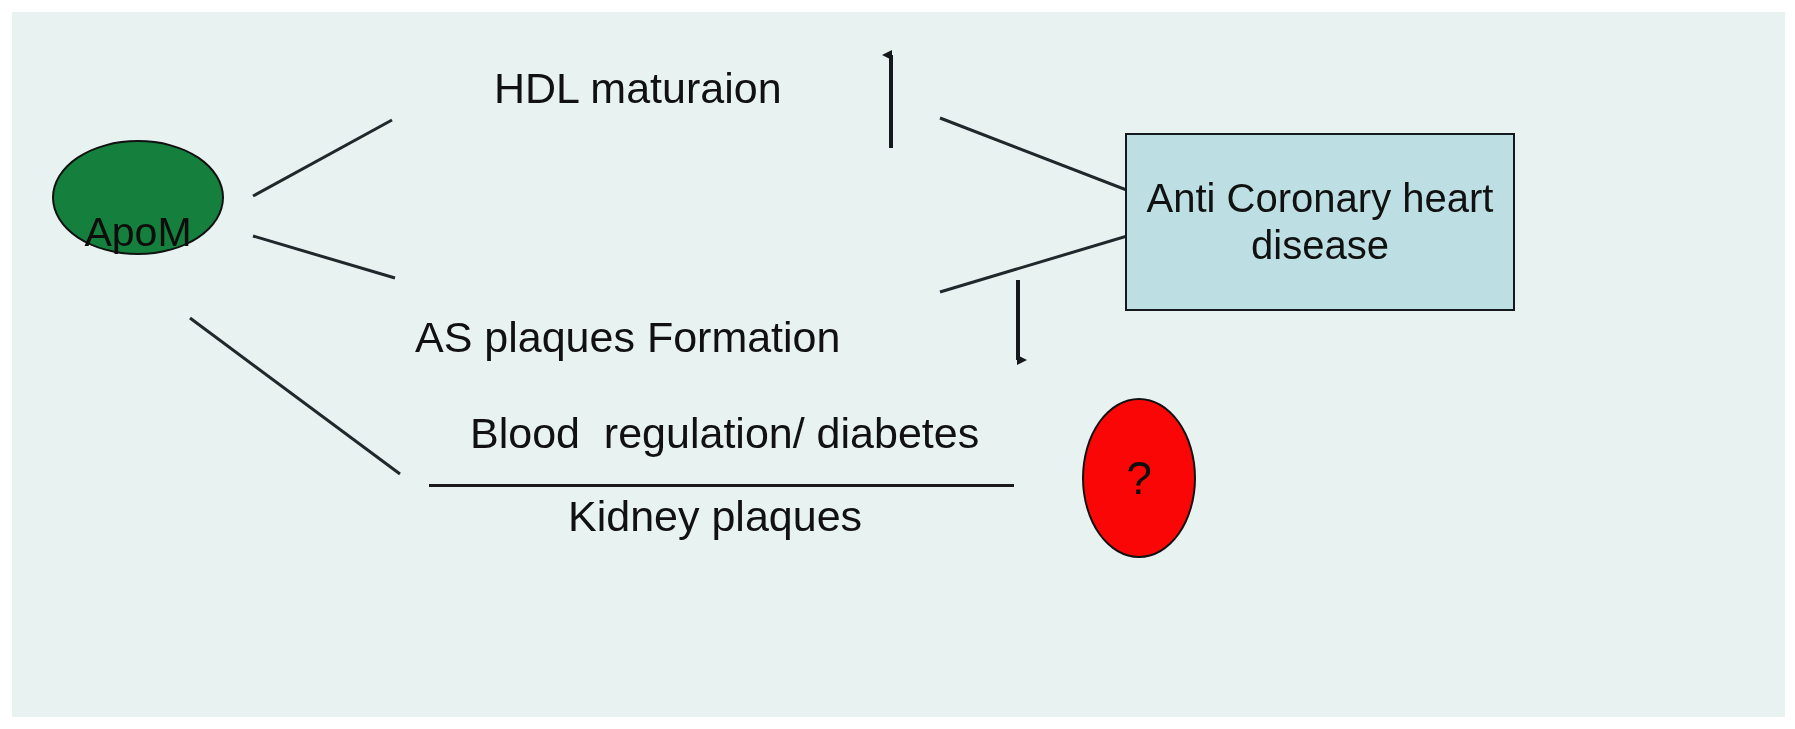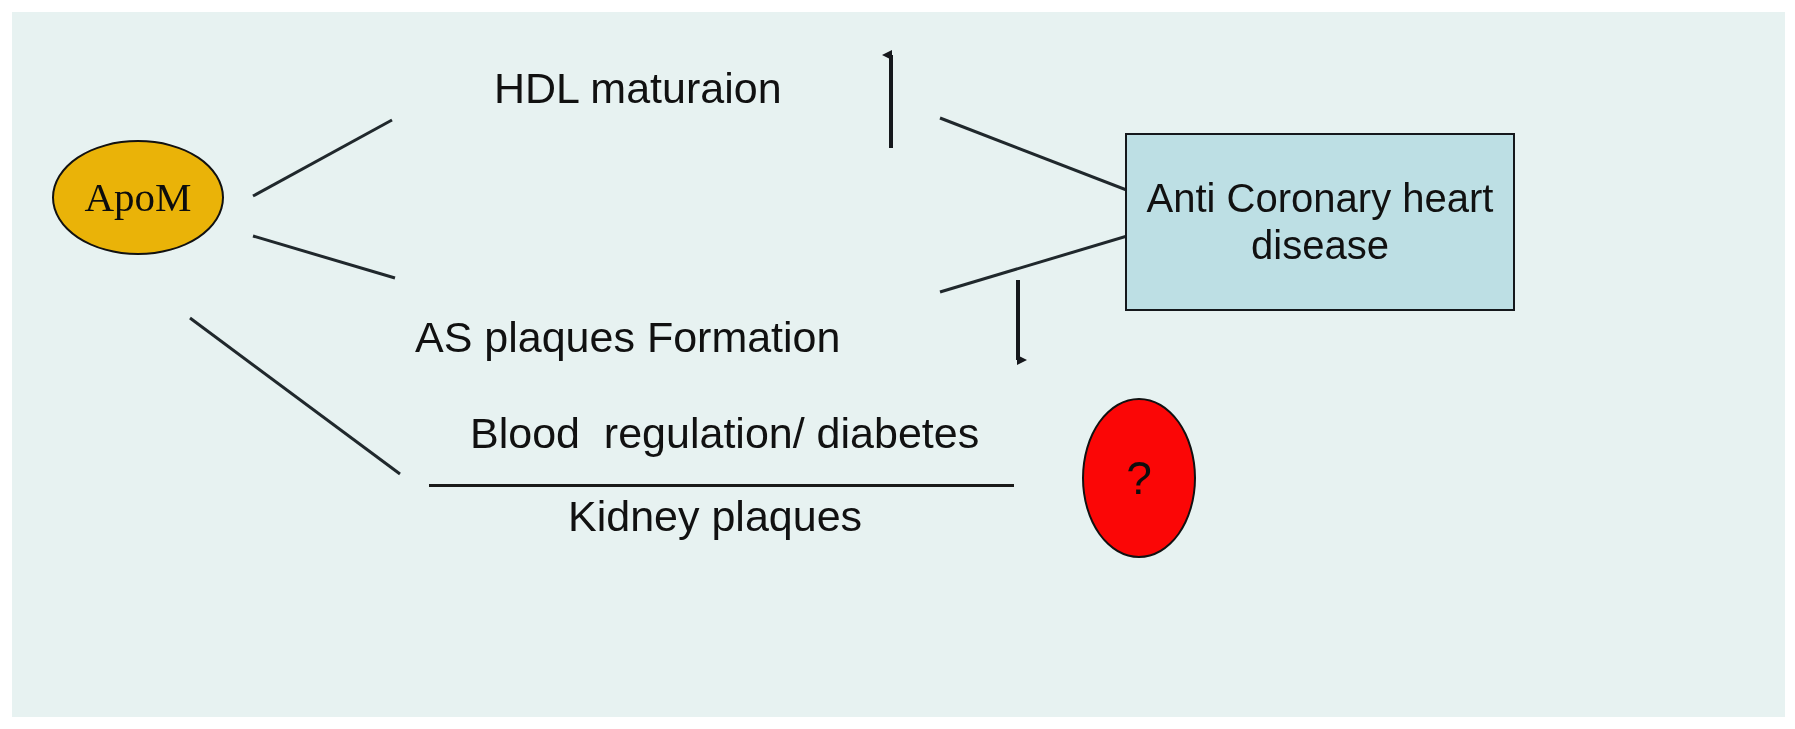--- a/index.html
+++ b/index.html
@@ -42,27 +42,26 @@
   }
 
   
   #apom-node {
     position: absolute;
     left: 52px;
     top: 140px;
     width: 172px;
     height: 115px;
     border-radius: 50%;
-    background: #eab308;
+    background: #15803d;
     border: 2.5px solid #111111;
     display: flex;
-    align-items: center;
+    align-items: flex-end;
     justify-content: center;
     box-sizing: border-box;
-    font-family: Liberation Serif, serif;
   }
   #apom-label {
     font-size: 41px;
     color: #0d0d0d;
     letter-spacing: 0px;
     line-height: 1;
   }
 
   
   #hdl-label {

